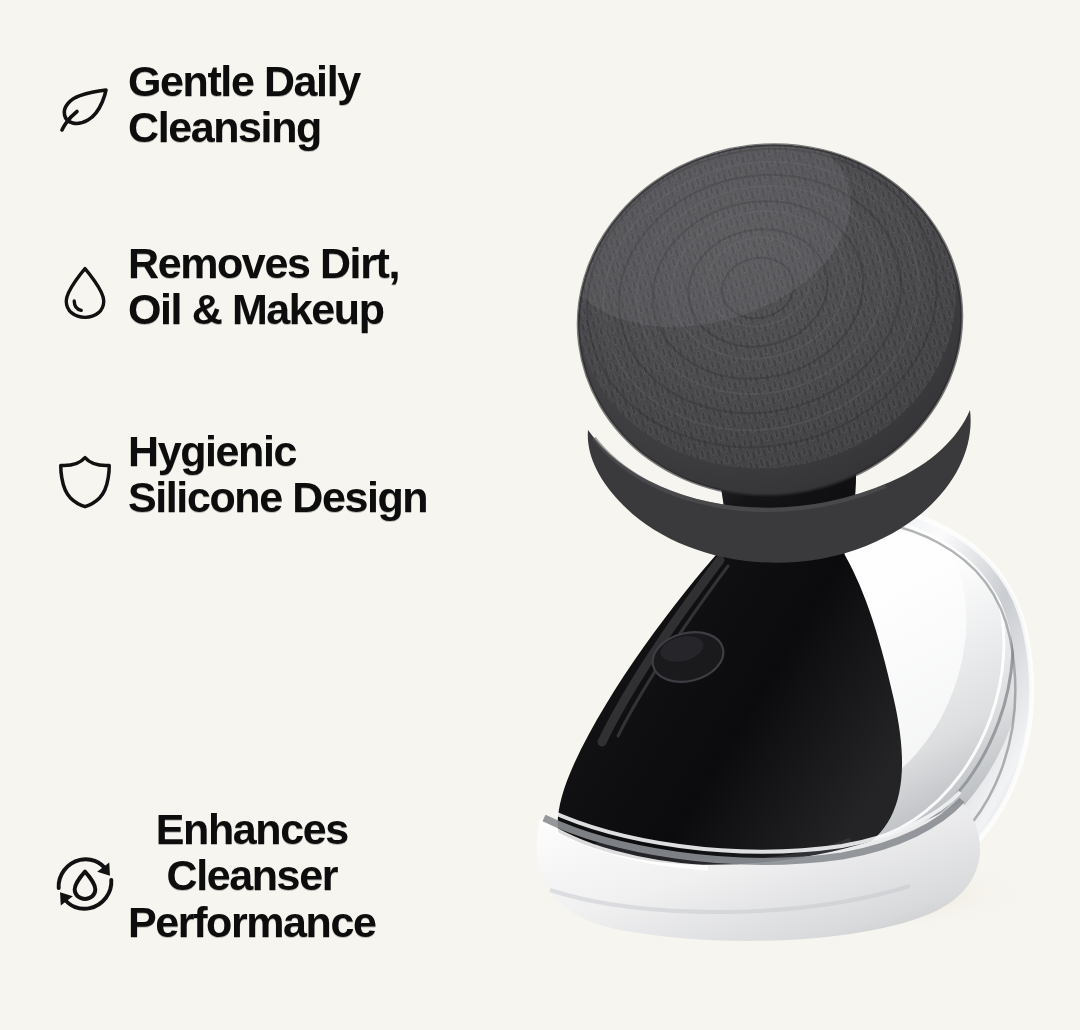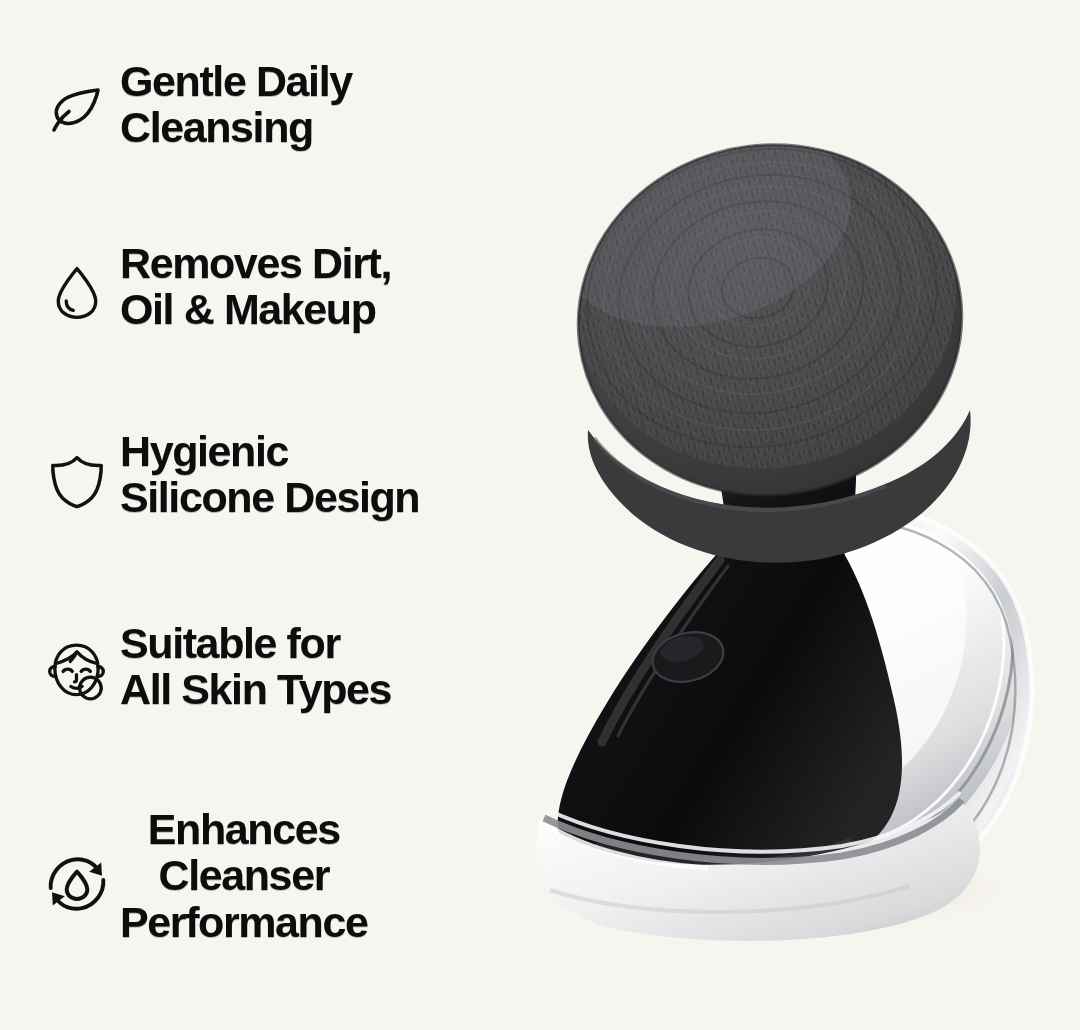--- a/index.html
+++ b/index.html
@@ -7,21 +7,21 @@
   body {
     background:#f7f5ef;
     font-family:"Liberation Sans", sans-serif;
     overflow:hidden;
     position:relative;
   }
 
   #stage { position:absolute; inset:0; background:#f7f5ef; }
 
   
-  .features { position:absolute; left:8px; top:0; width:560px; height:1030px; }
+  .features { position:absolute; left:16px; top:0; width:560px; height:1030px; }
 
   .feature { position:absolute; display:flex; align-items:flex-start; }
 
   .f-icon {
     width:86px; flex:0 0 86px; display:flex;
     align-items:center; justify-content:center;
     color:#111;
   }
   .f-icon svg { display:block; }
 
@@ -84,45 +84,20 @@
       <div class="f-icon">
         <svg viewBox="0 0 64 64" width="60" height="60" fill="none" stroke="#111" stroke-width="3.6" stroke-linecap="round" stroke-linejoin="round">
           <path d="M32 7C32 7 52 30 52 41.5C52 52.3 43.1 59 32 59C20.9 59 12 52.3 12 41.5C12 30 32 7 32 7Z"></path>
           <path d="M20.5 41.5C20.5 46.8 23.6 50.5 28 51.6"></path>
         </svg>
       </div>
       <div class="f-text">Removes Dirt,
 Oil &amp; Makeup</div>
     </div>
 
-    <div class="feature" id="feat-3">
-      <div class="f-icon">
-        <svg viewBox="0 0 64 64" width="66" height="66" fill="none" stroke="#111" stroke-width="3.2" stroke-linecap="round" stroke-linejoin="round">
-
-          <path d="M31.5 6C19 6 10.5 15.5 10.5 28.5C10.5 42.5 19.5 54 31.5 54C43.5 54 52.5 42.5 52.5 28.5C52.5 15.5 44 6 31.5 6Z"></path>
-
-          <path d="M11.2 24C18 22 26 19.5 32 12.5C38 19.5 45.5 22.5 51.8 24"></path>
-          <path d="M32 12.5C32 12.5 29 18 25.5 21.8"></path>
-
-          <path d="M10.8 27C8 26.5 5.5 28.5 5.5 31.5C5.5 34.6 8 36.6 11 36"></path>
-          <path d="M52.2 27C55 26.5 57.5 28.5 57.5 31.5C57.5 34.6 55 36.6 52 36"></path>
-
-          <path d="M18.5 31.5C20.5 28.5 25.5 28.5 27.5 31.5"></path>
-          <path d="M36 31.5C38 28.5 43 28.5 45 31.5"></path>
-
-          <path d="M31.5 34.5V39.5C31.5 40.6 30.6 41.5 29.5 41.5"></path>
-
-          <path d="M26 46C28.5 48.5 34.5 48.5 37 46"></path>
-
-          <circle cx="45" cy="47.5" r="10.5"></circle>
-        </svg>
-      </div>
-      <div class="f-text">Suitable for
-All Skin Types</div>
-    </div>
 
     <div class="feature" id="feat-4">
       <div class="f-icon">
         <svg viewBox="0 0 64 64" width="66" height="66" fill="none" stroke="#111" stroke-width="3.8" stroke-linecap="round" stroke-linejoin="round">
 
           <path d="M6.5 36C5.6 23.4 14.5 11.5 27.2 8.6C37.2 6.3 47 10.3 52.4 18.2"></path>
           <path fill="#111" stroke="none" d="M55.5 11.2L56.2 23.9L43.8 20.2Z"></path>
 
           <path d="M57.5 28C58.4 40.6 49.5 52.5 36.8 55.4C26.8 57.7 17 53.7 11.6 45.8"></path>
           <path fill="#111" stroke="none" d="M8.5 52.8L7.8 40.1L20.2 43.8Z"></path>

